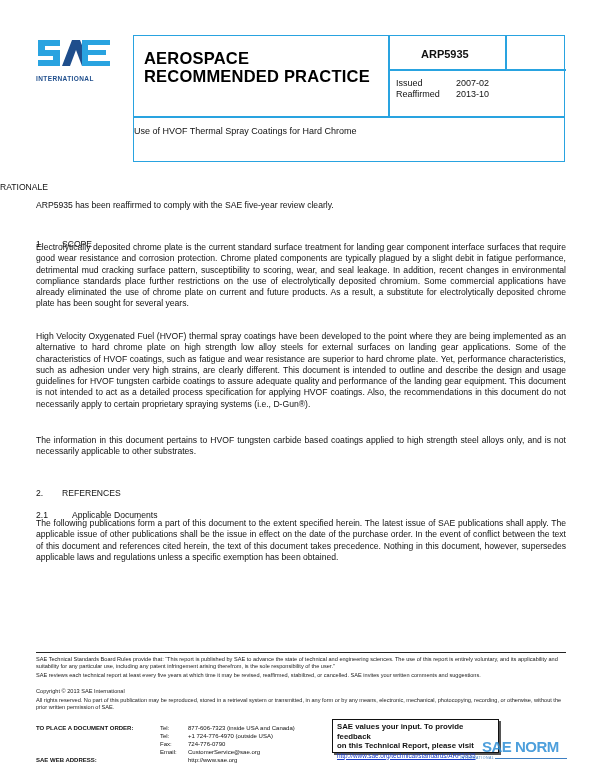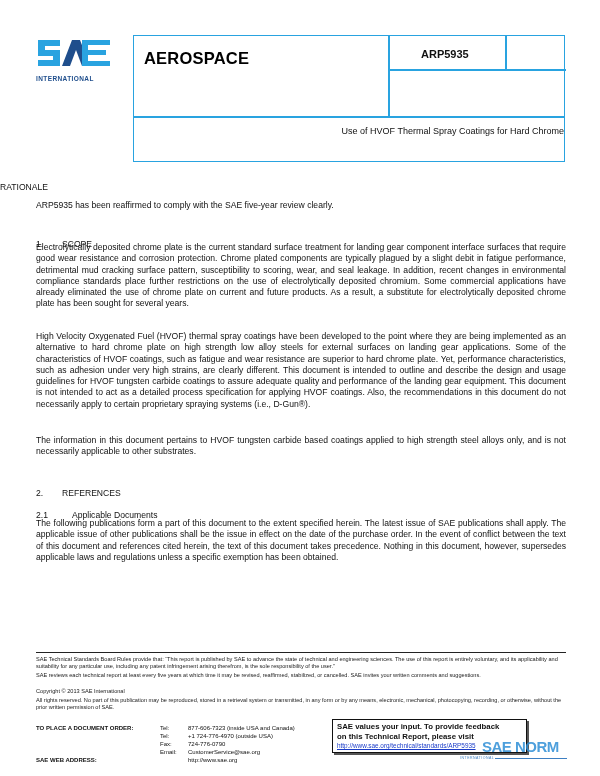--- a/index.html
+++ b/index.html
@@ -15,37 +15,37 @@
   .hdr { left: 133px; top: 35px; width: 432px; height: 127px; border: 1.5px solid #29a3e0; box-sizing: border-box; }
   .hdr .vline1 { position: absolute; left: 254px; top: 0; width: 1.5px; height: 80px; background: #29a3e0; }
   .hdr .vline2 { position: absolute; left: 371px; top: 0; width: 1.5px; height: 33px; background: #29a3e0; }
   .hdr .hline1 { position: absolute; left: 254px; top: 33px; width: 178px; height: 1.5px; background: #29a3e0; }
   .hdr .hline2 { position: absolute; left: 0; top: 80px; width: 100%; height: 1.5px; background: #29a3e0; }
   .hdr-title { position: absolute; left: 10px; top: 13px; font-size: 16.5px; font-weight: bold; line-height: 18px; color: #000; letter-spacing: 0.2px; }
   .hdr-docno { position: absolute; left: 262px; top: 12px; font-size: 11px; font-weight: bold; margin-left: 25px; }
   .hdr-dates { position: absolute; left: 262px; top: 42px; font-size: 9px; line-height: 11px; }
   .hdr-dates .row { display: flex; }
   .hdr-dates .lbl { width: 60px; }
-  .hdr-subtitle { position: absolute; left: 0; top: 89px; width: 100%; text-align: right; font-size: 9px; line-height: 12px; }
+  .hdr-subtitle { position: absolute; left: 0; top: 89px; width: 100%; text-align: left; font-size: 9px; line-height: 12px; }
 
   
   .body-text { left: 36px; width: 530px; font-size: 8.6px; line-height: 11.3px; text-align: justify; }
   .heading { left: 36px; font-size: 8.6px; margin-top: 19px; }
   .heading .num { display: inline-block; width: 26px; }
   .heading.sub .num { width: 36px; }
   .center-head { left: 0; width: 600px; text-align: left; font-size: 8.6px; }
 
   
   .footer-rule { left: 36px; top: 652px; width: 530px; height: 1px; background: #222; }
   .foot-small { left: 36px; width: 530px; font-size: 5.6px; line-height: 7px; color: #222; }
   .order { left: 36px; top: 725px; font-size: 6px; line-height: 7.8px; }
   .order .lbl { position: absolute; left: 0; font-weight: bold; white-space: nowrap; }
   .order .k { position: absolute; left: 124px; white-space: nowrap; }
   .order .v { position: absolute; left: 152px; white-space: nowrap; }
-  .feedback { left: 332px; top: 719px; width: 195px; height: 34px; border: 1.5px solid #111;
+  .feedback { left: 332px; top: 719px; width: 167px; height: 34px; border: 1.5px solid #111;
               box-shadow: 2px 2px 0 #555; background: #fff; padding: 2px 4px; box-sizing: border-box;
               font-size: 7.8px; font-weight: bold; line-height: 9.5px; }
   .feedback .link { color: #1a3cc8; text-decoration: underline; font-weight: normal; font-size: 6.4px; }
   .watermark { left: 482px; top: 738px; font-size: 15px; font-weight: bold; color: #2f8fd6; opacity: 0.85; letter-spacing: -0.5px; }
   .watermark-sub { left: 460px; top: 756px; font-size: 3.5px; color: #3d7fc2; letter-spacing: 0.5px; }
   .wm-line { left: 495px; top: 758px; width: 72px; height: 1px; background: #3d7fc2; }
 </style>
 </head>
 <body>
 
@@ -56,22 +56,33 @@
 </svg>
 <div class="abs logo-intl">INTERNATIONAL</div>
 
 <div class="abs hdr">
   <div class="vline1"></div>
     <div class="vline2"></div>
     <div class="hline1"></div>
     <div class="hline2"></div>
   <div class="hdr-title">
     <div>AEROSPACE</div>
+    <div>RECOMMENDED PRACTICE</div>
   </div>
   <div class="hdr-docno">ARP5935</div>
+  <div class="hdr-dates">
+    <div class="row">
+        <span class="lbl">Issued</span>
+        <span>2007-02</span>
+      </div>
+    <div class="row">
+        <span class="lbl">Reaffirmed</span>
+        <span>2013-10</span>
+      </div>
+  </div>
   <div class="hdr-subtitle">
     <div>Use of HVOF Thermal Spray Coatings for Hard Chrome</div>
   </div>
 </div>
 
 <div class="abs center-head" style="top:182px">RATIONALE</div>
 <div class="abs body-text" style="top:200px">ARP5935 has been reaffirmed to comply with the SAE five-year review clearly.</div>
 
 <div class="abs heading" style="top:220px">
   <span class="num">1.</span><span>SCOPE</span>

